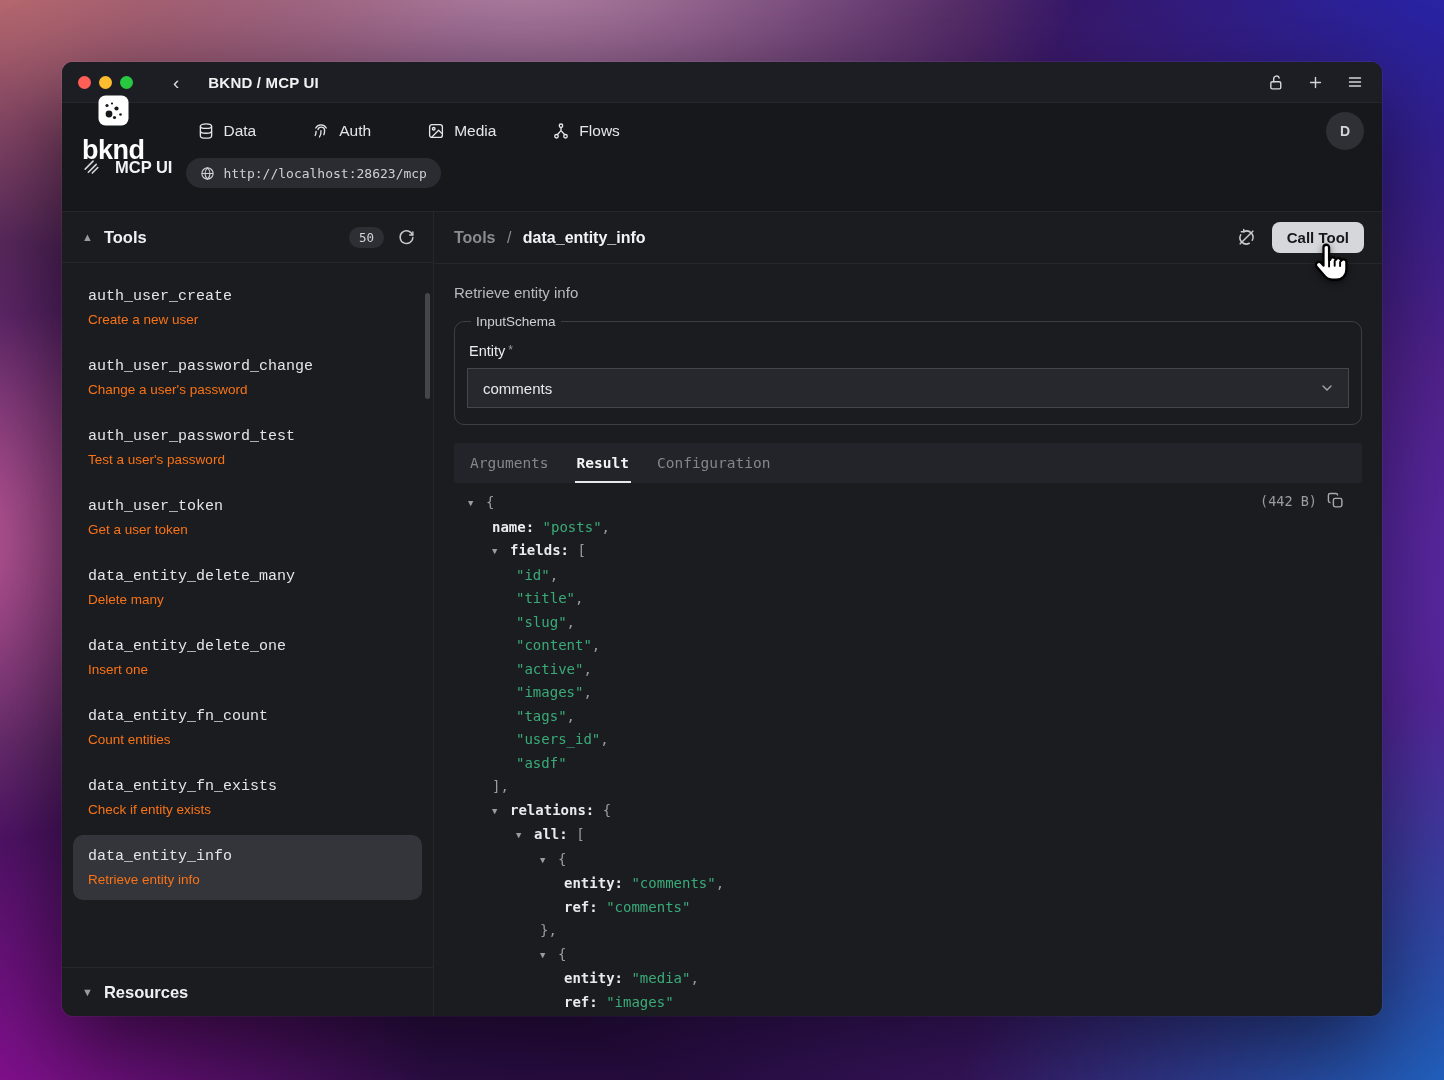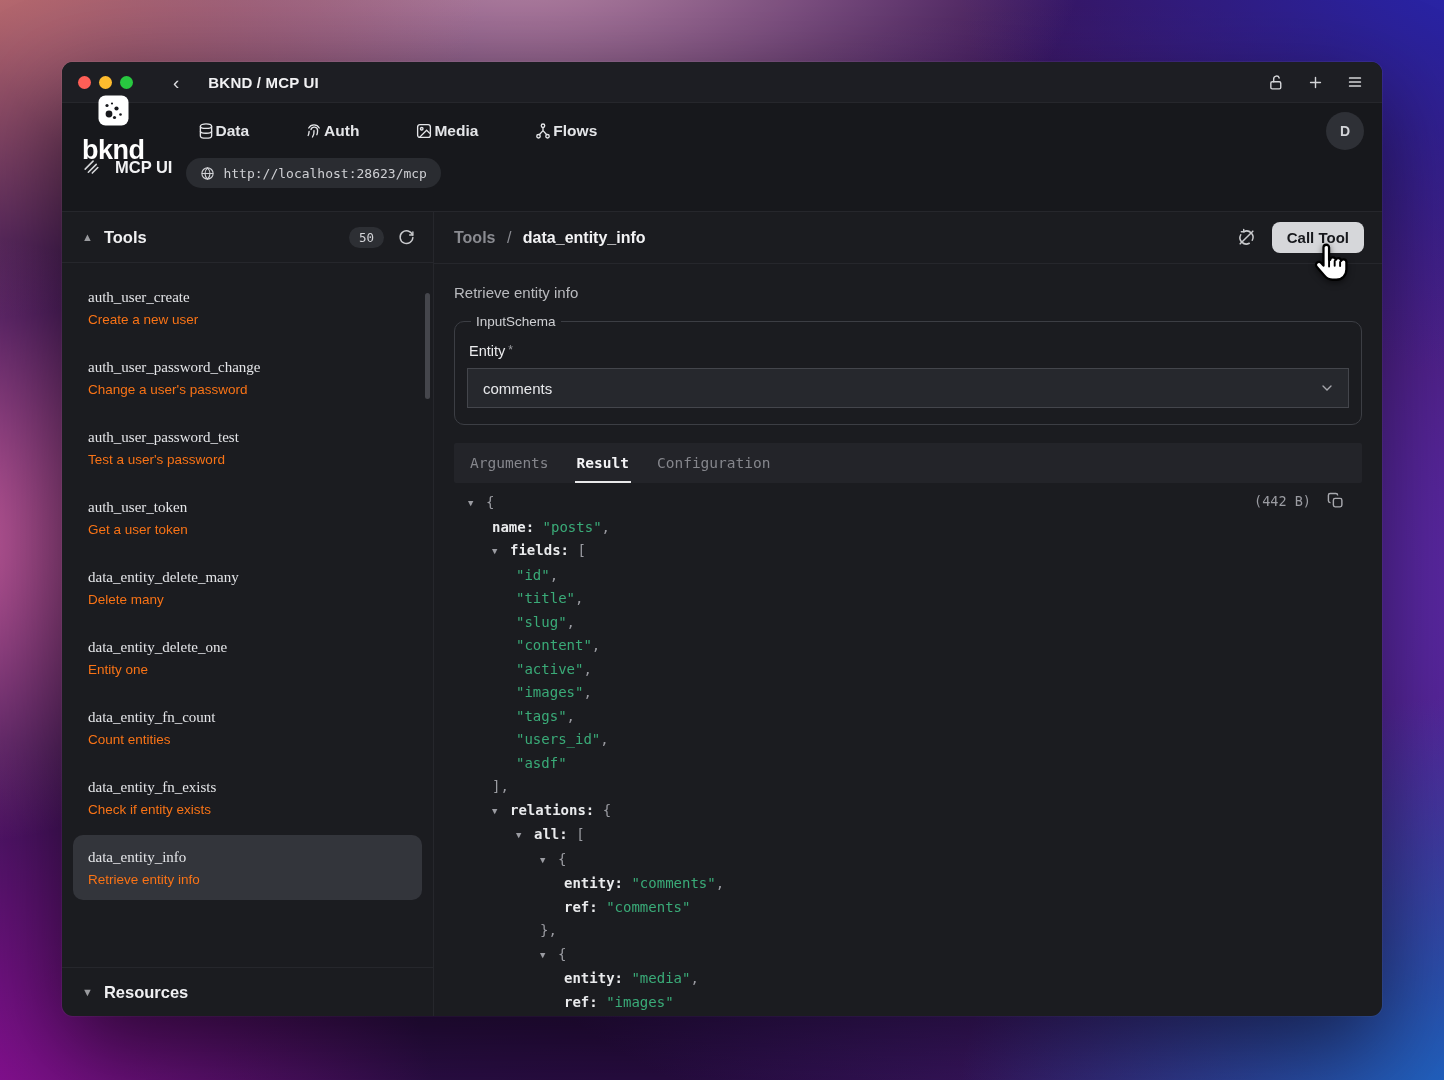--- a/index.html
+++ b/index.html
@@ -36,21 +36,21 @@
   .titlebar-right { position:absolute; right:18px; display:flex; align-items:center; gap:22px; }
   .tb-icon { color:#d4d5d8; display:flex; align-items:center; }
   
   .navbar {
     height:55px; flex:0 0 55px; background:#17181c; display:flex; align-items:center;
     padding:0 20px; position:relative;
   }
   .brand { display:flex; align-items:center; gap:9px; margin-right:52px;flex-direction:column; }
   .brand-name { color:#fff; font-size:27px; font-weight:700; letter-spacing:-.5px; }
   .nav-items { display:flex; gap:56px; }
-  .nav-item { display:flex; align-items:center; gap:1px; color:#e4e5e8; font-size:15.5px;font-weight:bold; }
+  .nav-item { display:flex; align-items:center; gap:9px; color:#e4e5e8; font-size:15.5px; }
   .nav-item svg { flex:0 0 auto; }
   .avatar {
     position:absolute; right:18px; width:38px; height:38px; border-radius:50%;
     background:#2e3036; color:#d3d4d8; font-size:14px; font-weight:600;
     display:flex; align-items:center; justify-content:center;
   }
   
   .subheader {
     height:54px; flex:0 0 54px; background:#17181c; border-bottom:1px solid #26272c;
     display:flex; align-items:flex-start; padding:0 20px; gap:14px;
@@ -74,21 +74,21 @@
   .chev { color:#9a9b9f; font-size:11px; margin-right:11px; }
   .section-title { color:#f0f0f2; font-size:16.5px; font-weight:700; }
   .sidebar-header-right { position:absolute; right:18px; display:flex; align-items:center; gap:14px; }
   .count-badge {
     background:#2d2f34; color:#d3d4d8; border-radius:11px; padding:3px 10px;
     font-family:"DejaVu Sans Mono", monospace; font-size:12.5px;
   }
   .tool-list { flex:1; min-height:0; overflow:hidden; padding:12px 11px 0; }
   .tool-item { padding:10px 15px; border-radius:10px; margin-bottom:5px; }
   .tool-item.selected { background:#33353b; }
-  .tool-name { color:#e4e5e8; font-family:Liberation Serif, serif; font-size:15px; line-height:24px; }
+  .tool-name { color:#e4e5e8; font-family:Liberation Mono, monospace; font-size:15px; line-height:24px; }
   .tool-desc { color:#f97316; font-size:13.5px; line-height:20px; margin-top:1px; }
   .sidebar-footer {
     flex:0 0 49px; border-top:1px solid #26272c; display:flex; align-items:center; padding:0 20px;
   }
   .scroll-thumb { position:absolute; right:3px; top:81px; width:5px; height:106px; border-radius:3px; background:#45464c; }
   
   .main { flex:1; display:flex; flex-direction:column; min-width:0; min-height:0; }
   .main-header {
     height:52px; flex:0 0 52px; border-bottom:1px solid #26272c;
     display:flex; align-items:center; padding:0 18px 0 20px; position:relative;
@@ -124,21 +124,21 @@
   }
   .tab { display:flex; align-items:center; padding:0 14px; color:#85868c; position:relative; }
   .tab.active { color:#f4f4f6; font-weight:700; }
   .tab.active::after {
     content:""; position:absolute; left:12px; right:12px; bottom:0; height:2.5px; background:#e8e8ea;
   }
   .json-panel {
     position:relative; flex:1; min-height:0; padding:8px 18px 0 14px;
     font-family:"DejaVu Sans Mono", monospace; font-size:14px;
   }
-  .json-meta { position:absolute; top:9px; right:18px; display:flex; align-items:center; gap:16px; }
+  .json-meta { position:absolute; top:9px; right:18px; display:flex; align-items:center; gap:10px; }
   .json-size { color:#9b9ca2; font-size:13.5px; }
   .json-line { line-height:23.5px; white-space:pre; }
   .caret { display:inline-block; width:18px; color:#9b9ca2; font-size:9px; vertical-align:1px; }
   .seg-key { color:#e9eaec; font-weight:700; }
   .seg-str { color:#3aab78; }
   .seg-punct { color:#9b9ca2; }
   .copy-btn { display:flex; color:#a9aaaf; background:none; border:none; padding:0; }
   
   .cursor { position:absolute; left:1310px; top:243px; width:42px; height:42px; z-index:50;
             filter:drop-shadow(0 2px 3px rgba(0,0,0,.5)); pointer-events:none; }
@@ -273,21 +273,21 @@
           <div class="tool-item">
             <div class="tool-name">auth_user_token</div>
             <div class="tool-desc">Get a user token</div>
           </div>
           <div class="tool-item">
             <div class="tool-name">data_entity_delete_many</div>
             <div class="tool-desc">Delete many</div>
           </div>
           <div class="tool-item">
             <div class="tool-name">data_entity_delete_one</div>
-            <div class="tool-desc">Entity one</div>
+            <div class="tool-desc">Insert one</div>
           </div>
           <div class="tool-item">
             <div class="tool-name">data_entity_fn_count</div>
             <div class="tool-desc">Count entities</div>
           </div>
           <div class="tool-item">
             <div class="tool-name">data_entity_fn_exists</div>
             <div class="tool-desc">Check if entity exists</div>
           </div>
           <div class="tool-item selected">

